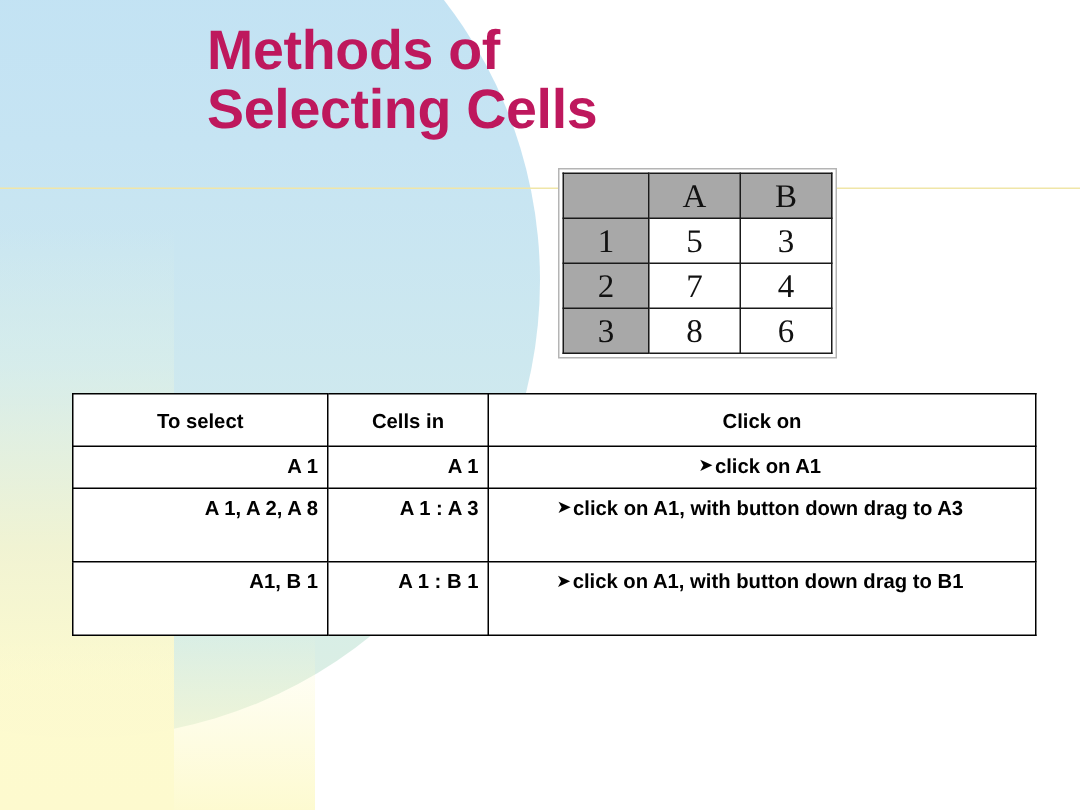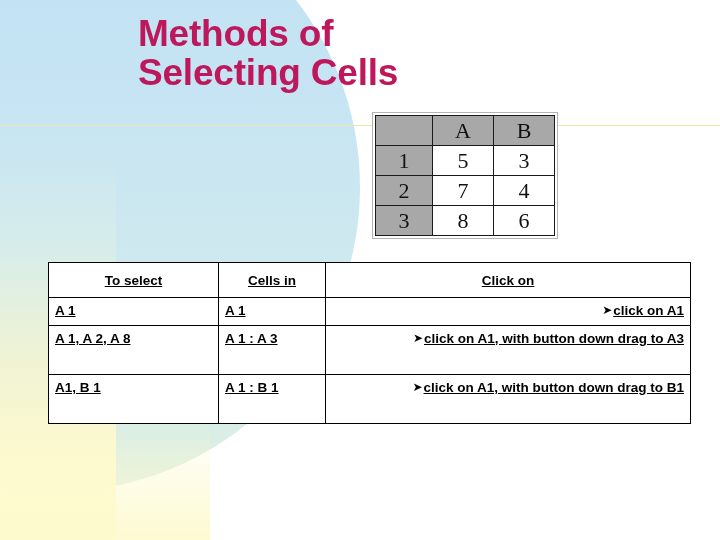--- a/index.html
+++ b/index.html
@@ -128,35 +128,34 @@
     color: #000000;
     table-layout: fixed;
   }
   #methods-table th,
   #methods-table td {
     border: 1.5px solid #000000;
     font-weight: bold;
     font-size: 13.5px;
     padding: 5px 6px;
     vertical-align: top;
-    text-decoration: underline;
   }
   #methods-table thead th {
     text-align: center;
     vertical-align: middle;
     height: 26px;
     padding-top: 4px;
     padding-bottom: 4px;
   }
   #methods-table td.c-select,
   #methods-table td.c-type {
-    text-align: left;
+    text-align: right;
   }
   #methods-table td.c-click {
-    text-align: right;
+    text-align: center;
     padding-left: 3px;
   }
   #methods-table tbody tr.tall td {
     height: 38px;
   }
   #methods-table tbody tr.short td {
     height: 17px;
   }
   .col-1 { width: 170px; }
   .col-2 { width: 107px; }

